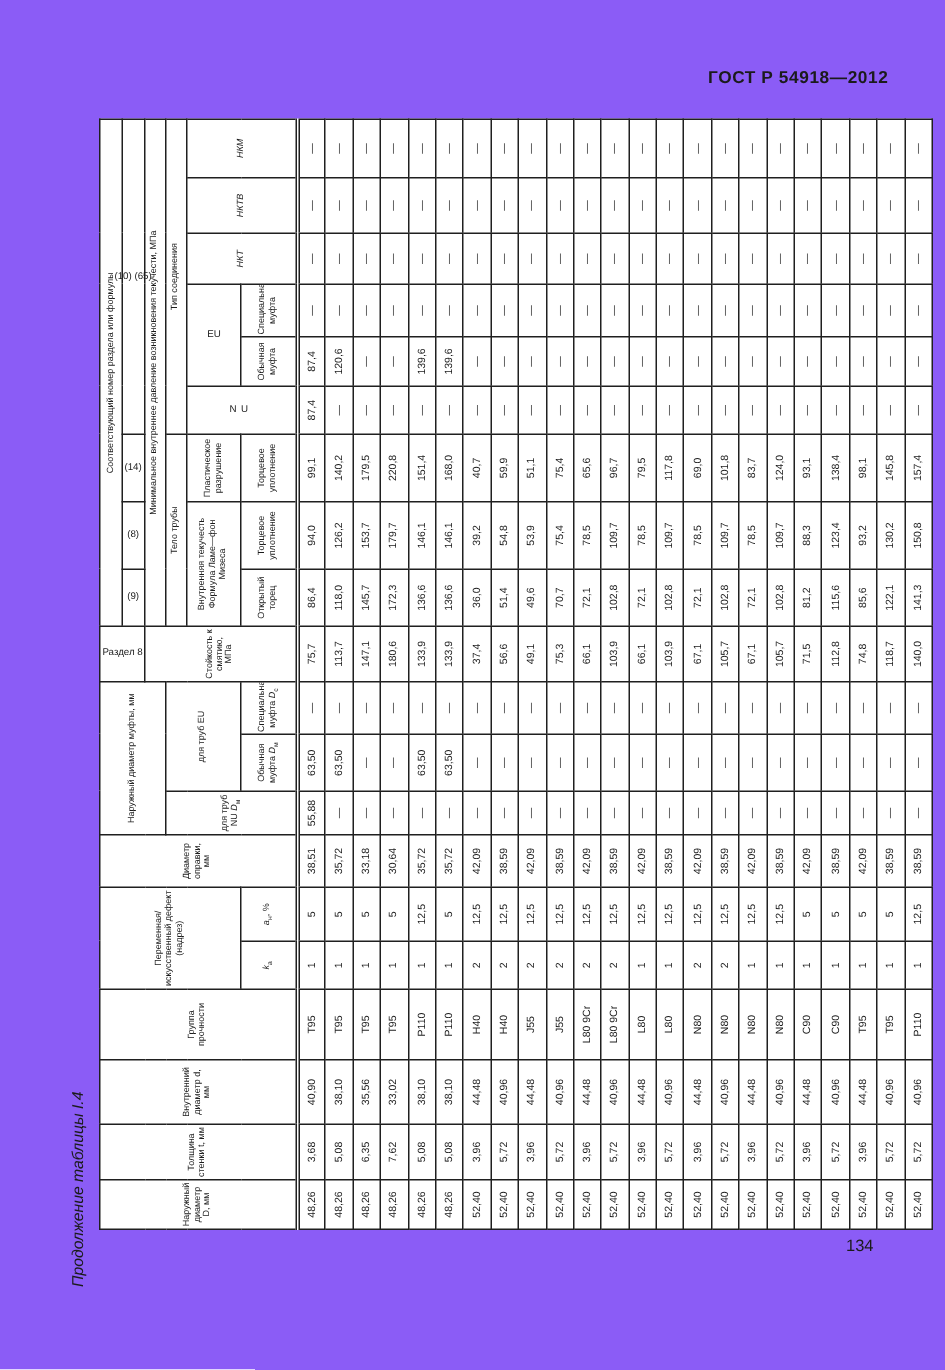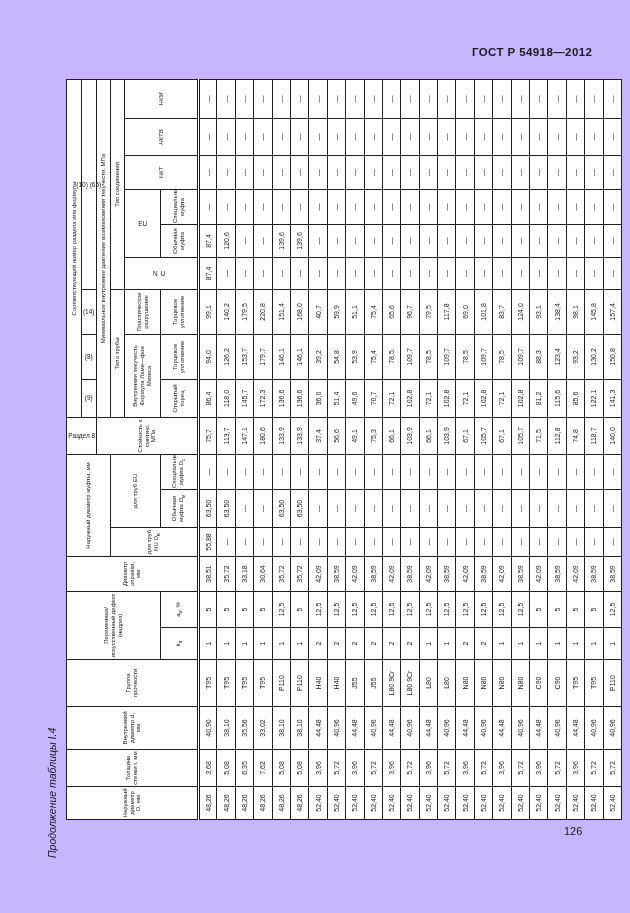--- a/index.html
+++ b/index.html
@@ -1,20 +1,20 @@
 <!DOCTYPE html>
 <html><head>
 <meta charset="utf-8">
 <style>
   html,body { margin:0; padding:0; }
   body {
     width:630px; height:913px; position:relative; background:#ffffff;
     font-family:"Liberation Sans", sans-serif; color:#1b1b1b; overflow:hidden;
   }
-  .page { position:absolute; inset:0; background:#c4b5fd; }
+  .page { position:absolute; inset:0; background:#8b5cf6; }
   .gost-num { position:absolute; left:472px; top:46px; font-size:11.5px; font-weight:bold; letter-spacing:0.4px; white-space:nowrap; }
   .pagenum  { position:absolute; left:564px; top:825px; font-size:11px; }
   .caption  { position:absolute; left:46px; top:858px; transform:rotate(-90deg); transform-origin:0 0;
               font-style:italic; font-size:10.5px; white-space:nowrap; }
   .tablewrap { position:absolute; left:66px; top:80px; width:556px; height:740px; }
   table.main {
     position:absolute; left:0; top:0; width:740px; height:556px;
     transform:rotate(-90deg) translateX(-740px); transform-origin:0 0;
     border-collapse:collapse; table-layout:fixed; background:#fff;
   }
@@ -634,15 +634,15 @@
             <td>—</td>
             <td>—</td>
             <td>—</td>
             <td>—</td>
             <td>—</td>
           </tr>
         </tbody>
     </table>
   </div>
 
-  <div class="pagenum">126</div>
+  <div class="pagenum">134</div>
 
 </div>
 
 </body></html>

